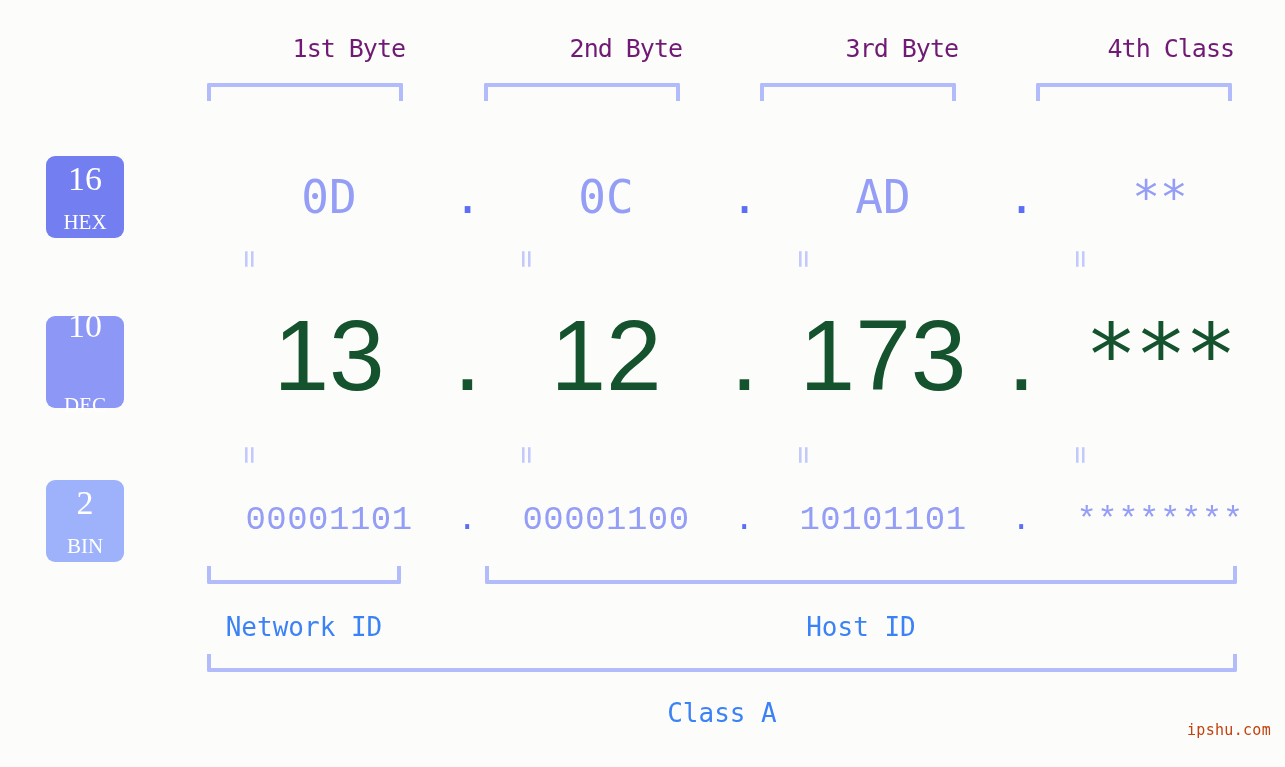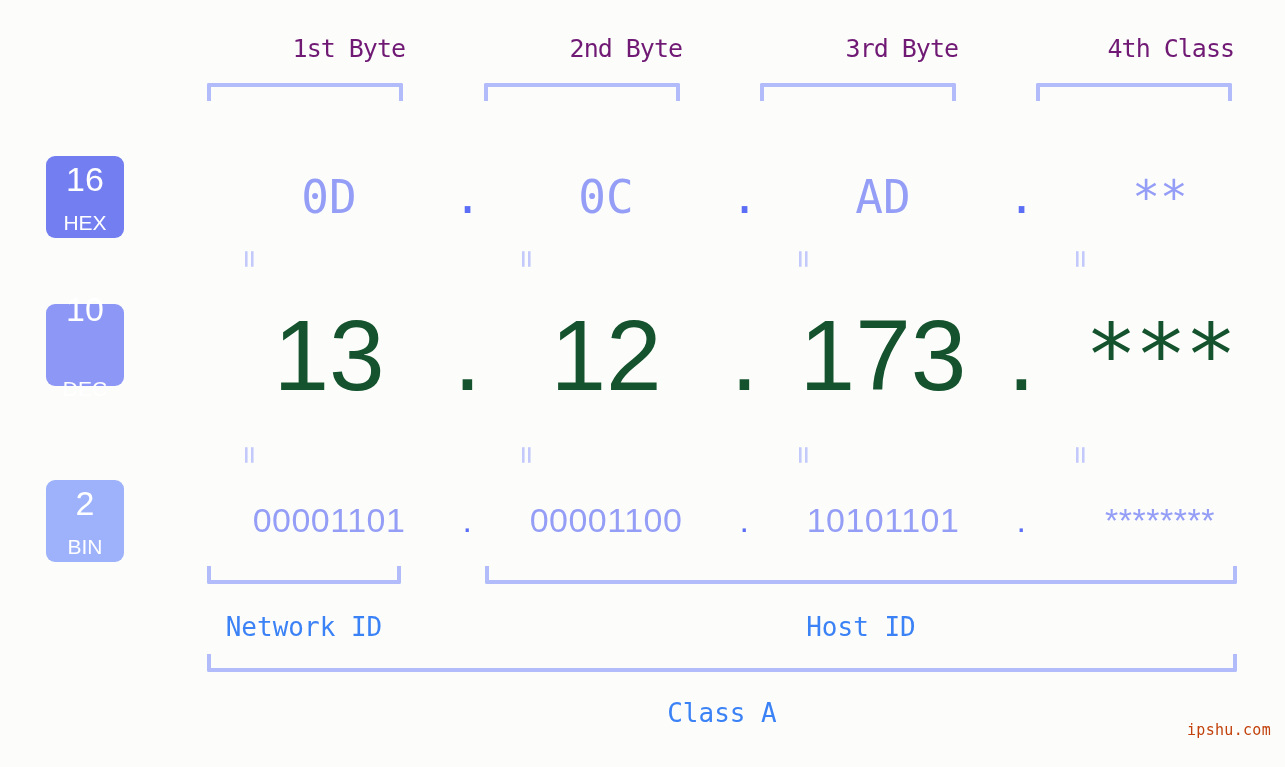--- a/index.html
+++ b/index.html
@@ -51,40 +51,40 @@
   }
 
   
   .badge {
     position: absolute;
     left: 46px;
     width: 78px;
     border-radius: 9px;
     color: #ffffff;
     text-align: center;
-    font-family: Liberation Sans, sans-serif;
+    font-family: Liberation Serif, serif;
     display: flex;
     flex-direction: column;
     align-items: center;
     justify-content: center;
     line-height: 1;
   }
   .badge .num {
     font-size: 34px;
     font-weight: 400;
     letter-spacing: 0px;
   }
   .badge .nm {
     font-size: 21px;
     font-weight: 400;
     margin-top: 16px;
     letter-spacing: 0px;
   }
   .badge-hex { top: 156px; height: 82px; background: #737ef0; }
-  .badge-dec { top: 304px; height: 82px; background: #8d97f5; gap: 36px; }
+  .badge-dec { top: 316px; height: 92px; background: #8d97f5; gap: 36px; }
   .badge-bin { top: 480px; height: 82px; background: #9db2fa; }
 
   
   .row {
     position: absolute;
     left: 150px;
     width: 1110px;
     display: flex;
     align-items: center;
     justify-content: flex-end;
@@ -119,21 +119,21 @@
   .row-dec .dot { font-size: 100px; }
   .row-dec .stars {
     font-family: "DejaVu Sans Mono", monospace;
     font-size: 86px;
     letter-spacing: -2px;
   }
 
   .row-bin {
     top: 490px;
     height: 60px;
-    font-family: Liberation Sans, sans-serif;
+    font-family: Liberation Mono, monospace;
     font-size: 34px;
     color: #959ef6;
     letter-spacing: 0.5px;
   }
   .row-bin .dot { color: #5b6ef5; font-size: 34px; }
 
   
   .eq-row {
     position: absolute;
     left: 150px;

